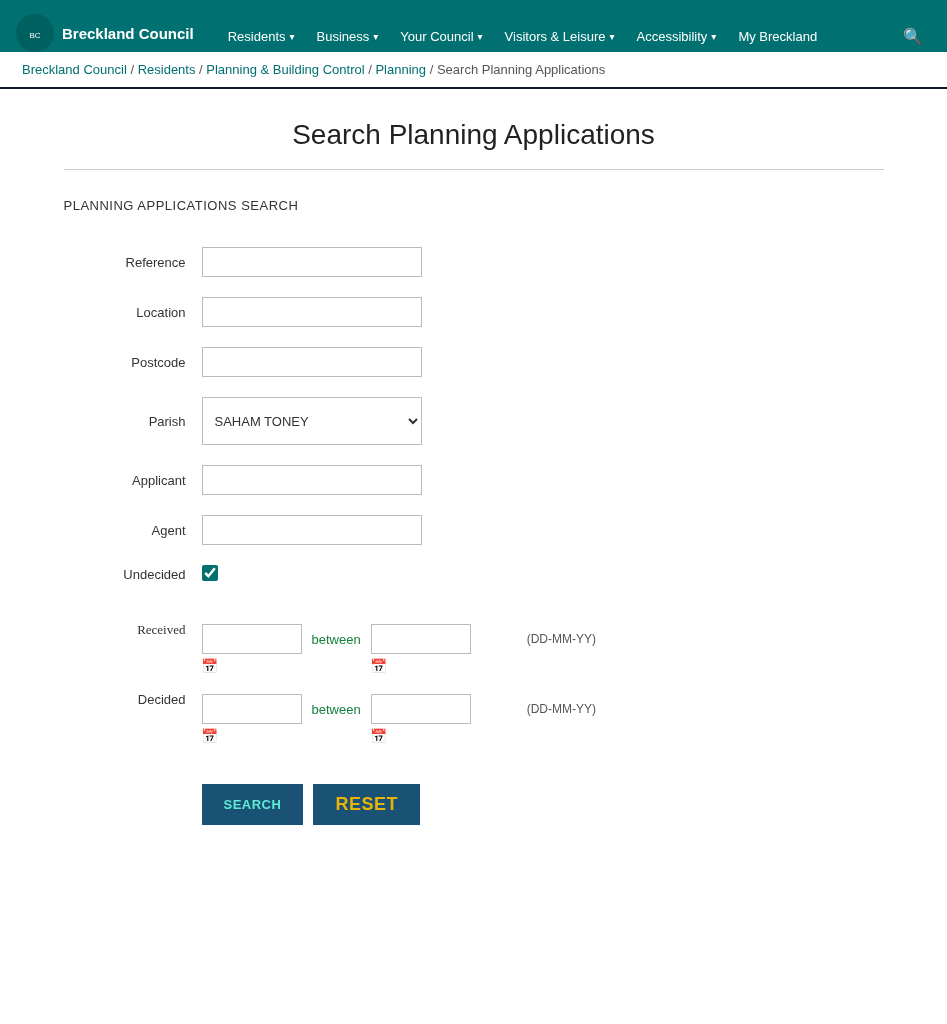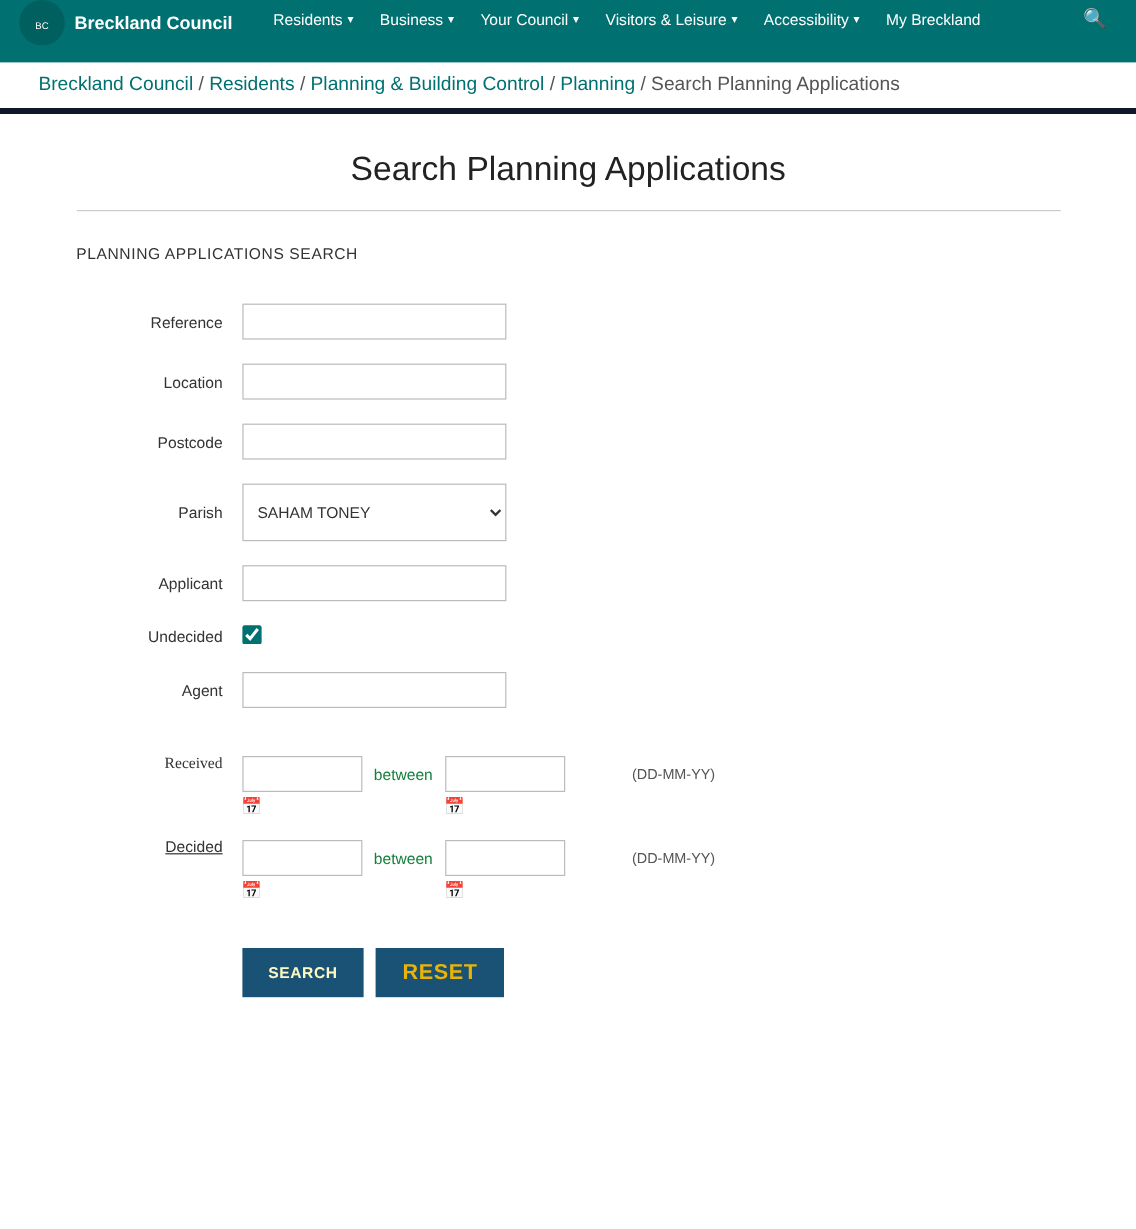--- a/index.html
+++ b/index.html
@@ -2,21 +2,21 @@
 <html><head>
   <meta charset="utf-8">
   <style>
     * { box-sizing: border-box; margin: 0; padding: 0; }
     body { font-family: Arial, sans-serif; font-size: 14px; color: #333; background: #fff; }
 
     
     .nav-bar {
       background-color: #007070;
       display: flex;
-      align-items: flex-start;
+      align-items: flex-end;
       padding: 0 16px;
       height: 52px;
     }
     .nav-logo {
       display: flex;
       align-items: center;
       margin-right: 24px;
     }
     .nav-logo-icon {
       width: 38px;
@@ -50,24 +50,24 @@
     .nav-search-icon {
       color: #fff;
       font-size: 16px;
       padding: 6px 8px;
       cursor: pointer;
       margin-left: auto;
     }
 
     
     .breadcrumb {
-      padding: 10px 32px;
-      font-size: 16px;
+      padding: 10px 22px;
+      font-size: 13px;
       color: #555;
-      border-bottom: 5px solid #0f172a;
+      border-bottom: 2px solid #0f172a;
     }
     .breadcrumb a {
       color: #007070;
       text-decoration: none;
     }
     .breadcrumb span { color: #555; }
 
     
     .main-content {
       max-width: 860px;
@@ -180,21 +180,21 @@
 
     
     .buttons-row {
       margin-top: 30px;
       padding-left: 138px;
       display: flex;
       gap: 10px;
     }
     .btn-search {
       background-color: #1a5276;
-      color: #fef9c3;
+      color: #5eead4;
       border: none;
       padding: 10px 22px;
       font-size: 13px;
       font-weight: bold;
       cursor: pointer;
       letter-spacing: 0.5px;
       text-transform: uppercase;
     }
     .btn-reset {
       background-color: #1a5276;
@@ -304,30 +304,30 @@
       </tr>
 
       <tr>
         <td class="form-label">Applicant</td>
         <td>
           <input class="form-input" type="text" value="" style="">
         </td>
       </tr>
 
       <tr>
+        <td class="form-label">Agent</td>
+        <td>
+          <input class="form-input" type="text" value="" style="">
+        </td>
+      </tr>
+
+      <tr>
         <td class="form-label">Undecided</td>
         <td>
           <input class="form-checkbox" type="checkbox" checked="" style="">
-        </td>
-      </tr>
-
-      <tr>
-        <td class="form-label">Agent</td>
-        <td>
-          <input class="form-input" type="text" value="" style="">
         </td>
       </tr>
 
       <tr>
           <td colspan="2" style="height:16px;"></td>
         </tr>
 
       <tr class="date-row">
         <td class="form-label" style="vertical-align:top; padding-top:8px;font-family:Liberation Serif, serif;">Received</td>
         <td>
@@ -340,21 +340,21 @@
             <div class="date-group">
               <input class="date-input" type="text" style="">
               <span class="date-cal-icon">📅</span>
             </div>
             <span class="date-format-hint">(DD-MM-YY)</span>
           </div>
         </td>
       </tr>
 
       <tr class="date-row">
-        <td class="form-label" style="vertical-align:top; padding-top:8px;text-decoration:underline;">Decided</td>
+        <td class="form-label" style="vertical-align:top; padding-top:8px;">Decided</td>
         <td>
           <div style="display:flex; align-items:flex-start; gap:0;">
             <div class="date-group">
               <input class="date-input" type="text" style="">
               <span class="date-cal-icon">📅</span>
             </div>
             <span class="between-label">between</span>
             <div class="date-group">
               <input class="date-input" type="text" style="">
               <span class="date-cal-icon">📅</span>

